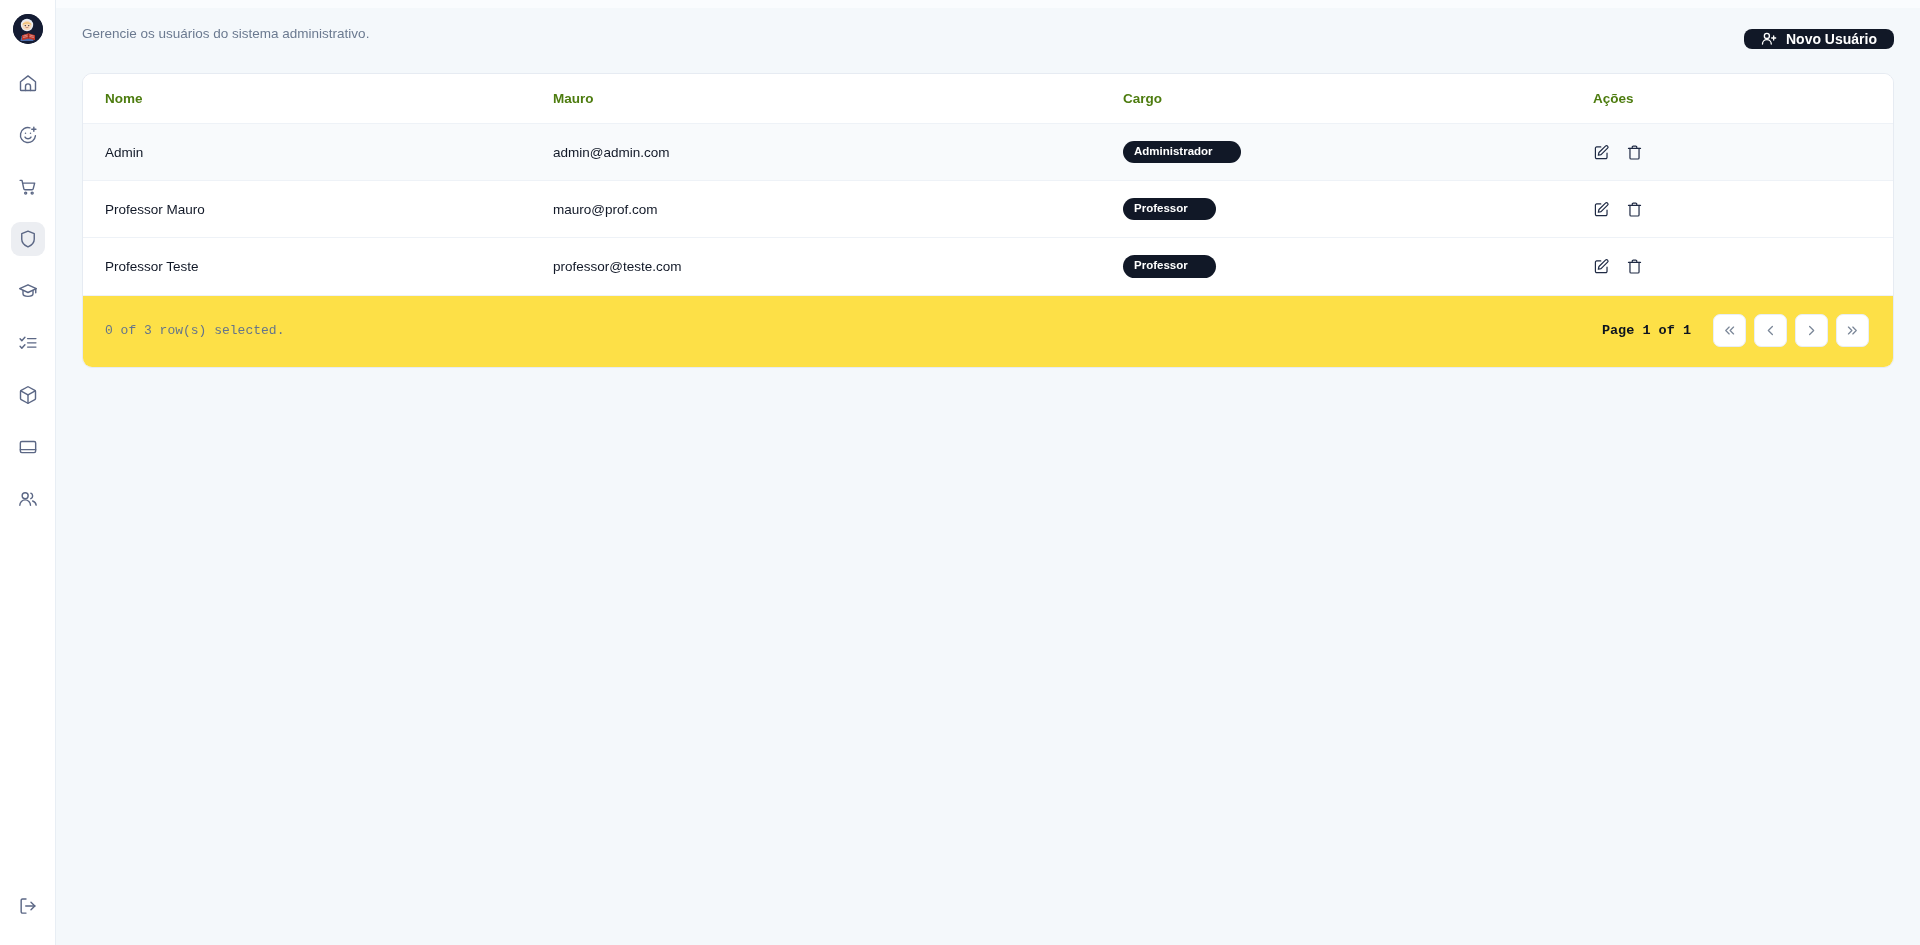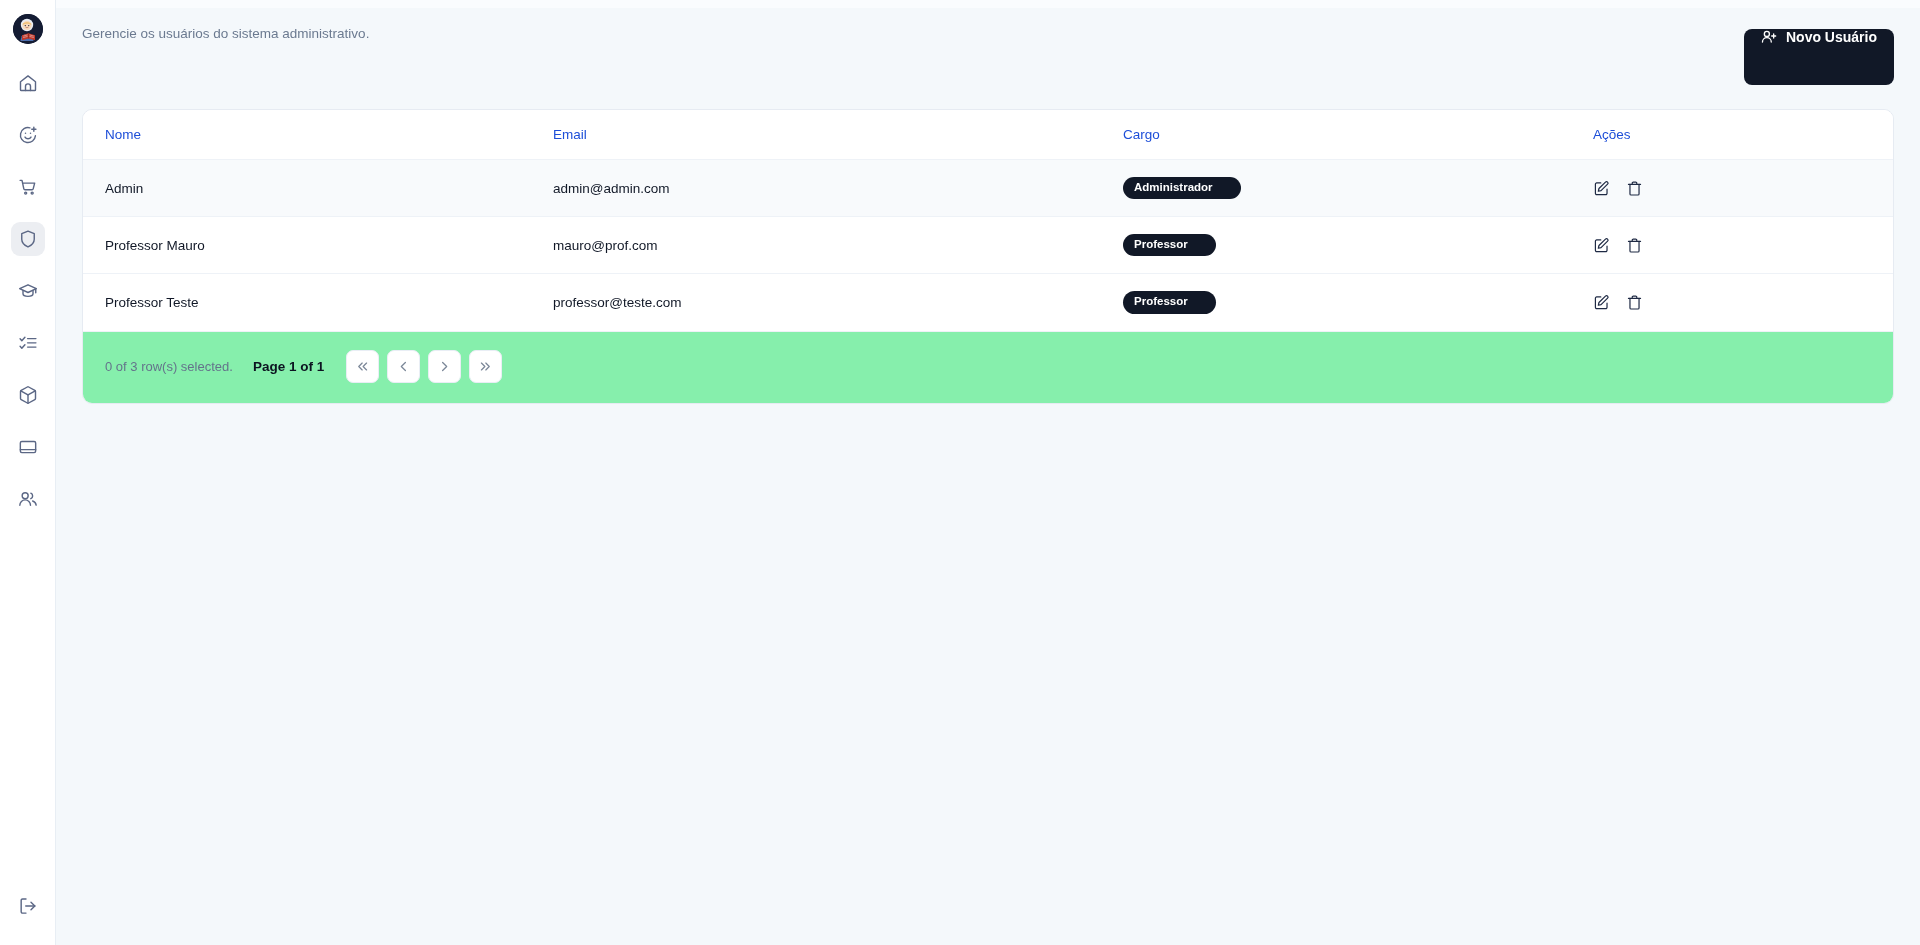--- a/index.html
+++ b/index.html
@@ -98,27 +98,27 @@
     letter-spacing: -0.2px;
     line-height: 1.25;
   }
   .page-subtitle {
     font-size: 13.5px;
     color: #6b7a90;
     margin-top: 0;
   }
   .new-user-btn {
     display: inline-flex;
-    align-items: flex-start;
+    align-items: center;
     gap: 9px;
     background: #111827;
     color: #ffffff;
     border: none;
     border-radius: 8px;
-    height: 56px;
+    height: 20px;
     padding: 0 17px;
     font-size: 14px;
     font-weight: bold;
     font-family: "Liberation Sans", sans-serif;
     cursor: pointer;
     margin-top: 3px;
   }
   .new-user-btn svg { display: block; }
 
   
@@ -130,22 +130,22 @@
     overflow: hidden;
   }
   table.users {
     width: 100%;
     border-collapse: collapse;
     table-layout: fixed;
   }
   table.users th {
     text-align: left;
     font-size: 13.5px;
-    font-weight: normal;
-    color: #1d4ed8;
+    font-weight: bold;
+    color: #4d7c0f;
     padding: 17px 0 17px 0;
     border-bottom: 1px solid #eef2f7;
     background: #ffffff;
   }
   table.users td {
     font-size: 13.5px;
     color: #111827;
     padding: 17px 0 17px 0;
     border-bottom: 1px solid #eef2f7;
     vertical-align: middle;
@@ -182,22 +182,24 @@
     display: inline-flex;
     align-items: center;
     justify-content: center;
   }
   .icon-btn svg { display: block; }
 
   
   .table-footer {
     display: flex;
     align-items: center;
+    justify-content: space-between;
     padding: 18px 24px 20px 22px;
-    background: #86efac;
+    background: #fde047;
+    font-family: Liberation Mono, monospace;
   }
   .rows-selected {
     font-size: 13px;
     color: #64748b;
   }
   .pager {
     display: flex;
     align-items: center;
     gap: 22px;
   }
@@ -383,21 +385,21 @@
         <span>Novo Usuário</span>
       </button>
     </div>
 
     <section class="card">
 
       <table class="users">
         <thead>
           <tr>
             <th class="col-nome">Nome</th>
-            <th class="col-email">Email</th>
+            <th class="col-email">Mauro</th>
             <th class="col-cargo">Cargo</th>
             <th class="col-acoes">Ações</th>
           </tr>
         </thead>
         <tbody>
 
           <tr class="row-selected">
             <td class="col-nome">Admin</td>
             <td class="col-email">admin@admin.com</td>
             <td class="col-cargo">

